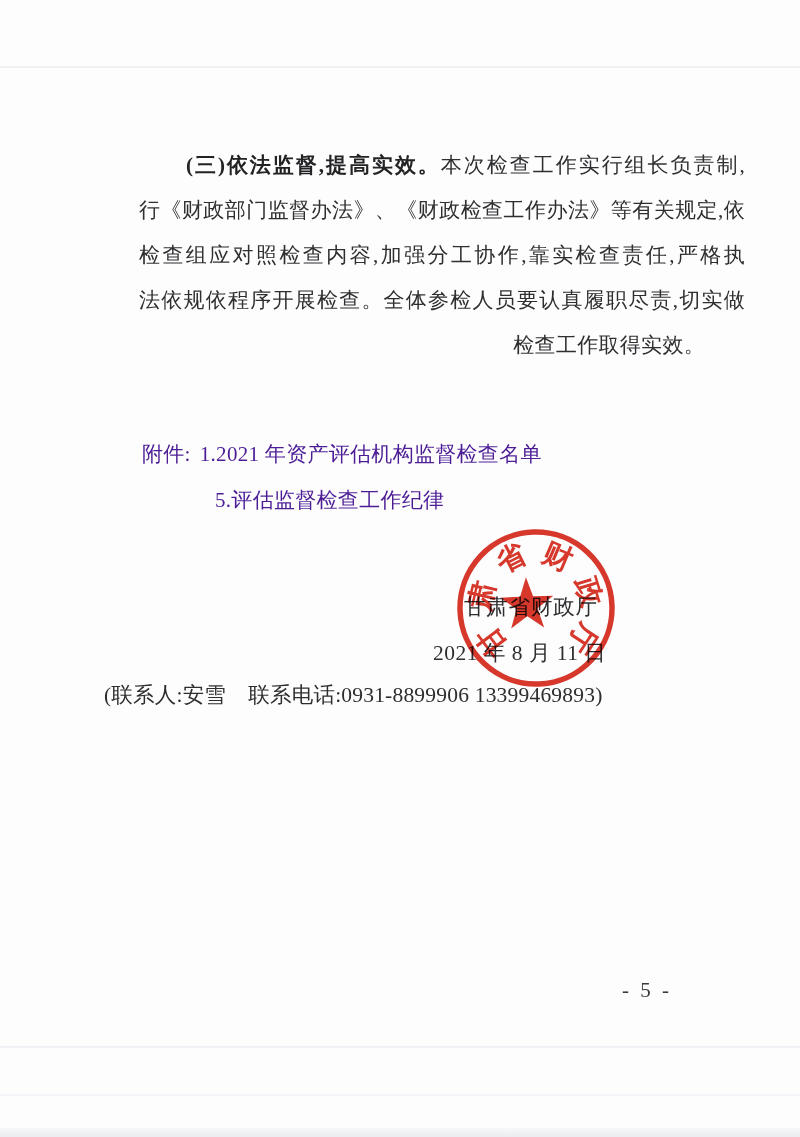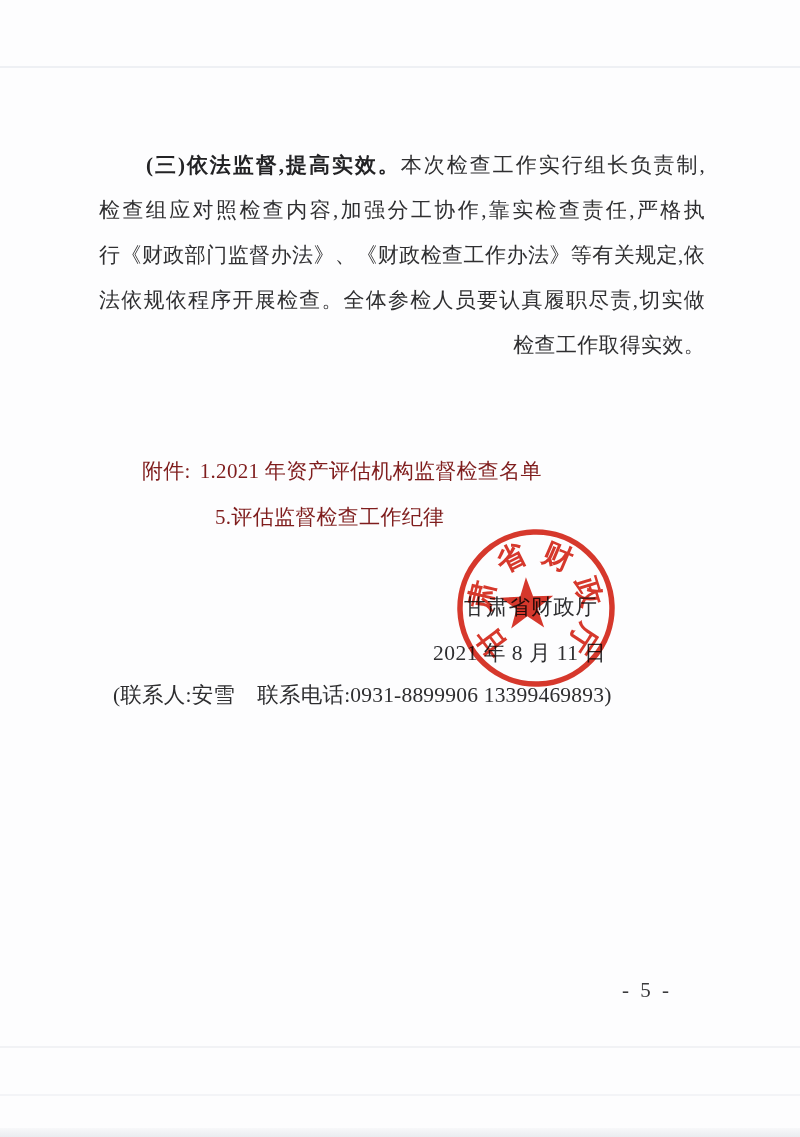--- a/index.html
+++ b/index.html
@@ -19,44 +19,44 @@
   .scan-line.l2{top:1046px;height:2px;background:rgba(200,206,216,0.22);}
   .scan-line.l3{top:1094px;height:2px;background:rgba(200,206,216,0.18);}
   .scan-line.l4{top:1128px;height:9px;background:linear-gradient(rgba(205,210,218,0.12),rgba(190,196,206,0.3));}
 
   .body-par{
     position:absolute;left:99px;top:143px;width:606px;
     font-size:21px;line-height:45px;color:#2f2f31;
     letter-spacing:0.3px;
   }
   .line{width:606px;text-align:right;}
-  .line.fill{text-align:justify;text-align-last:justify;word-break:break-all;}
+  .line.fill{text-align:justify;text-align-last:justify;word-break:break-all;margin-left:40px;}
   .line.first{text-indent:47px;}
   .line .lead{font-weight:bold;color:#232325;}
 
   .attachments{
-    position:absolute;left:142px;top:448px;
-    font-size:21px;line-height:46px;color:#7f1d1d;letter-spacing:0.3px;
+    position:absolute;left:142px;top:431px;
+    font-size:21px;line-height:46px;color:#4c1d95;letter-spacing:0.3px;
   }
   .att-row{white-space:pre;}
   .att-row.second{padding-left:73px;}
   .att-label{margin-right:9px;}
 
   .sig-org{
     position:absolute;left:464px;top:590px;
     font-size:21.5px;line-height:34px;letter-spacing:0.8px;color:#2e2e30;
     white-space:pre;
   }
   .sig-date{
     position:absolute;left:433px;top:636px;
     font-size:21.5px;line-height:34px;letter-spacing:0.5px;color:#2e2e30;
     white-space:pre;
   }
   .contact{
-    position:absolute;left:113px;top:678px;
+    position:absolute;left:104px;top:678px;
     font-size:21.5px;line-height:34px;color:#2e2e30;white-space:pre;letter-spacing:0.2px;
   }
   .page-num{
     position:absolute;left:622px;top:978px;
     font-size:21px;color:#3a3a3c;letter-spacing:3px;white-space:pre;
   }
 
   .seal{
     position:absolute;left:446px;top:518px;width:180px;height:180px;
     mix-blend-mode:multiply;opacity:0.93;
@@ -73,22 +73,22 @@
 
 <div class="page">
 
   <div class="scan-line l1"></div>
   <div class="scan-line l2"></div>
   <div class="scan-line l3"></div>
   <div class="scan-line l4"></div>
 
   <div class="body-par">
     <div class="line first fill"><span class="lead">(三)依法监督,提高实效。</span><span>本次检查工作实行组长负责制,</span></div>
+    <div class="line fill">行《财政部门监督办法》、《财政检查工作办法》等有关规定,依</div>
     <div class="line fill">检查组应对照检查内容,加强分工协作,靠实检查责任,严格执</div>
-    <div class="line fill">行《财政部门监督办法》、《财政检查工作办法》等有关规定,依</div>
     <div class="line fill">法依规依程序开展检查。全体参检人员要认真履职尽责,切实做</div>
     <div class="line">检查工作取得实效。</div>
   </div>
 
   <div class="attachments">
     <div class="att-row"><span class="att-label">附件:</span><span>1.2021 年资产评估机构监督检查名单</span></div>
     <div class="att-row second"><span>5.评估监督检查工作纪律</span></div>
   </div>
 
   <div class="sig-org">甘肃省财政厅</div>

